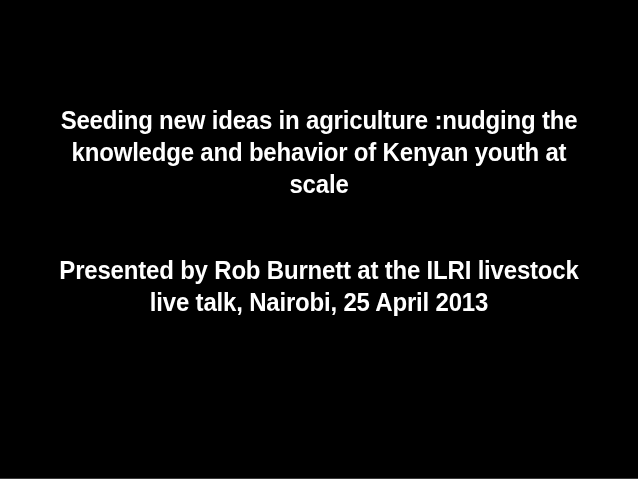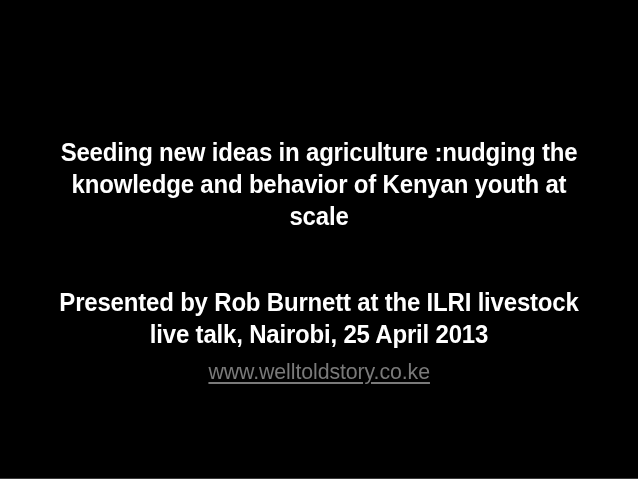--- a/index.html
+++ b/index.html
@@ -24,21 +24,20 @@
     border-bottom: 1px solid #3a3a3a;
     overflow: hidden;
   }
 
   .content {
     position: absolute;
     left: 40px;
     top: 104px;
     width: 558px;
     text-align: center;
-    margin-top: 32px;
   }
 
   .title-block {
     color: #ffffff;
     font-weight: bold;
     font-size: 25px;
     line-height: 32px;
     letter-spacing: -0.2px;
     transform: scaleX(0.96);
     transform-origin: center top;
@@ -100,19 +99,16 @@
       <span class="title-line">scale</span>
     </div>
 
     <div class="spacer-line"></div>
 
     <div class="presenter-block">
       <span class="presenter-line">Presented by Rob Burnett at the ILRI livestock</span>
       <span class="presenter-line">live talk, Nairobi, 25 April 2013</span>
     </div>
 
-    <div class="link-row">
-      <span class="site-link">www.welltoldstory.co.ke</span>
-    </div>
 
   </div>
 
 </div>
 
 </body></html>

